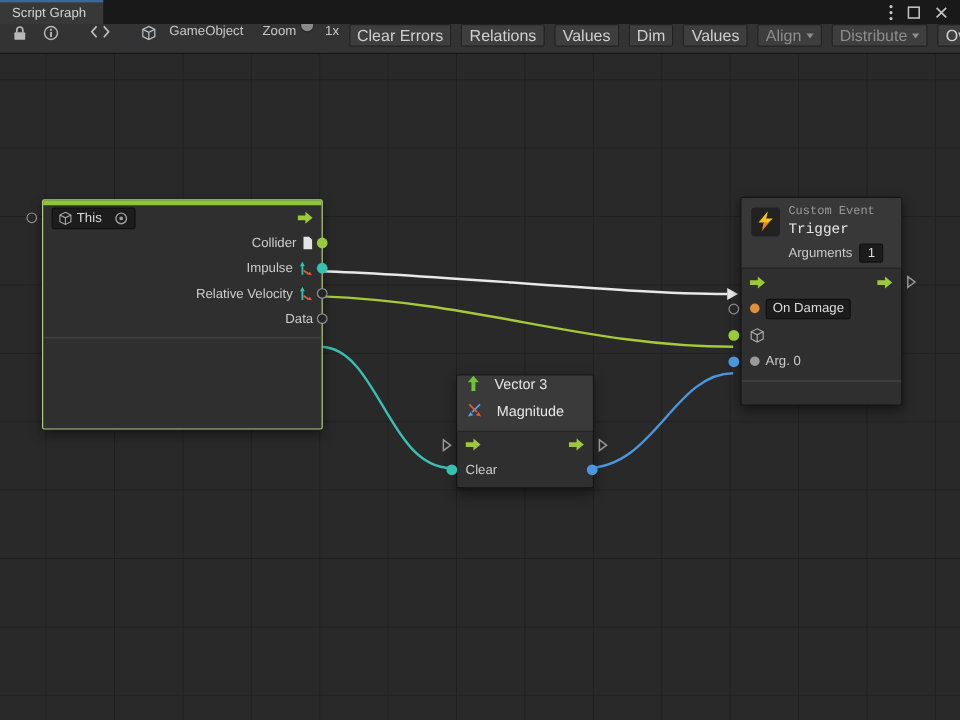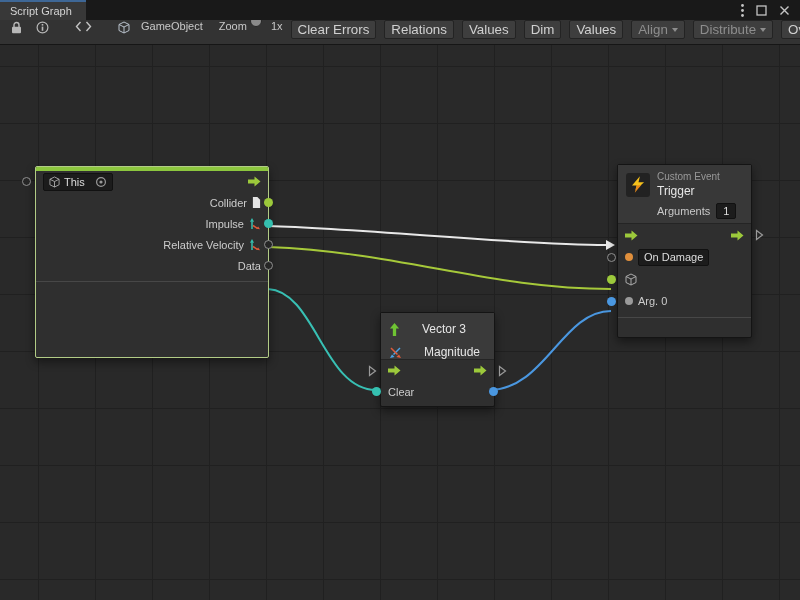--- a/index.html
+++ b/index.html
@@ -26,21 +26,21 @@
     background-color:#292929;
     background-image:linear-gradient(#202020 1px,transparent 1px),linear-gradient(90deg,#202020 1px,transparent 1px);
     background-size:57px 57px;background-position:38px 21px;}
   .wires{position:absolute;top:0;left:0;pointer-events:none;}
 
   
   .node{position:absolute;background:#2f2f2f;border:1px solid #141414;border-radius:2px;box-shadow:0 4px 10px rgba(0,0,0,.45);color:#c9c9c9;font-size:11px;}
   .node.selected{border-color:#b2cc86;}
   .ev-strip{height:4px;background:#8CC63E;border-radius:1px 1px 0 0;}
   .node-header{background:#383838;display:flex;align-items:center;gap:7px;padding:0 8px;border-bottom:1px solid #242424;}
-  .titles{display:flex;flex-direction:column;justify-content:center;line-height:1.25;}
+  .titles{display:flex;flex-direction:column;justify-content:center;line-height:1.25;font-family:Liberation Mono, monospace;}
   .title{font-size:12px;color:#e6e6e6;}
   .subtitle{font-size:10px;color:#999;}
   .row{position:relative;height:21px;display:flex;align-items:center;padding:0 7px;gap:5px;box-sizing:border-box;}
   .row.out{justify-content:flex-end;}
   .row.flow{justify-content:space-between;}
   .lbl{color:#cccccc;}
   .port{position:absolute;top:50%;width:9px;height:9px;margin-top:-4.5px;border-radius:50%;box-sizing:border-box;}
   .hollow{background:#262626;border:1.5px solid #8f8f8f;}
   .p-green{background:#9CC93B;}
   .p-teal{background:#35c0b0;}
@@ -58,21 +58,21 @@
   .dot.gray{background:#9a9a9a;}
   .icon-box{width:24px;height:24px;background:#222;border-radius:3px;display:flex;align-items:center;justify-content:center;flex:0 0 auto;}
 
   
   .ce-header{padding:6px 8px 4px;background:#383838;border-bottom:1px solid #242424;height:59px;box-sizing:border-box;}
   .ce-top{display:flex;align-items:center;gap:7px;}
   .ce-args{display:flex;align-items:center;gap:6px;margin:4px 0 0 31px;color:#c9c9c9;}
 
   
   .v-header{background:#3a3a3a;border-bottom:1px solid #242424;}
-  .v-hrow{height:23px;display:flex;align-items:flex-end;gap:22px;padding:0 8px;box-sizing:border-box;}
+  .v-hrow{height:23px;display:flex;align-items:flex-start;gap:12px;padding:0 8px;box-sizing:border-box;}
 </style>
 </head>
 <body>
 
 <div class="window">
 
   <div class="tabbar">
     <div class="tab">
       <span>Script Graph</span>
     </div>

